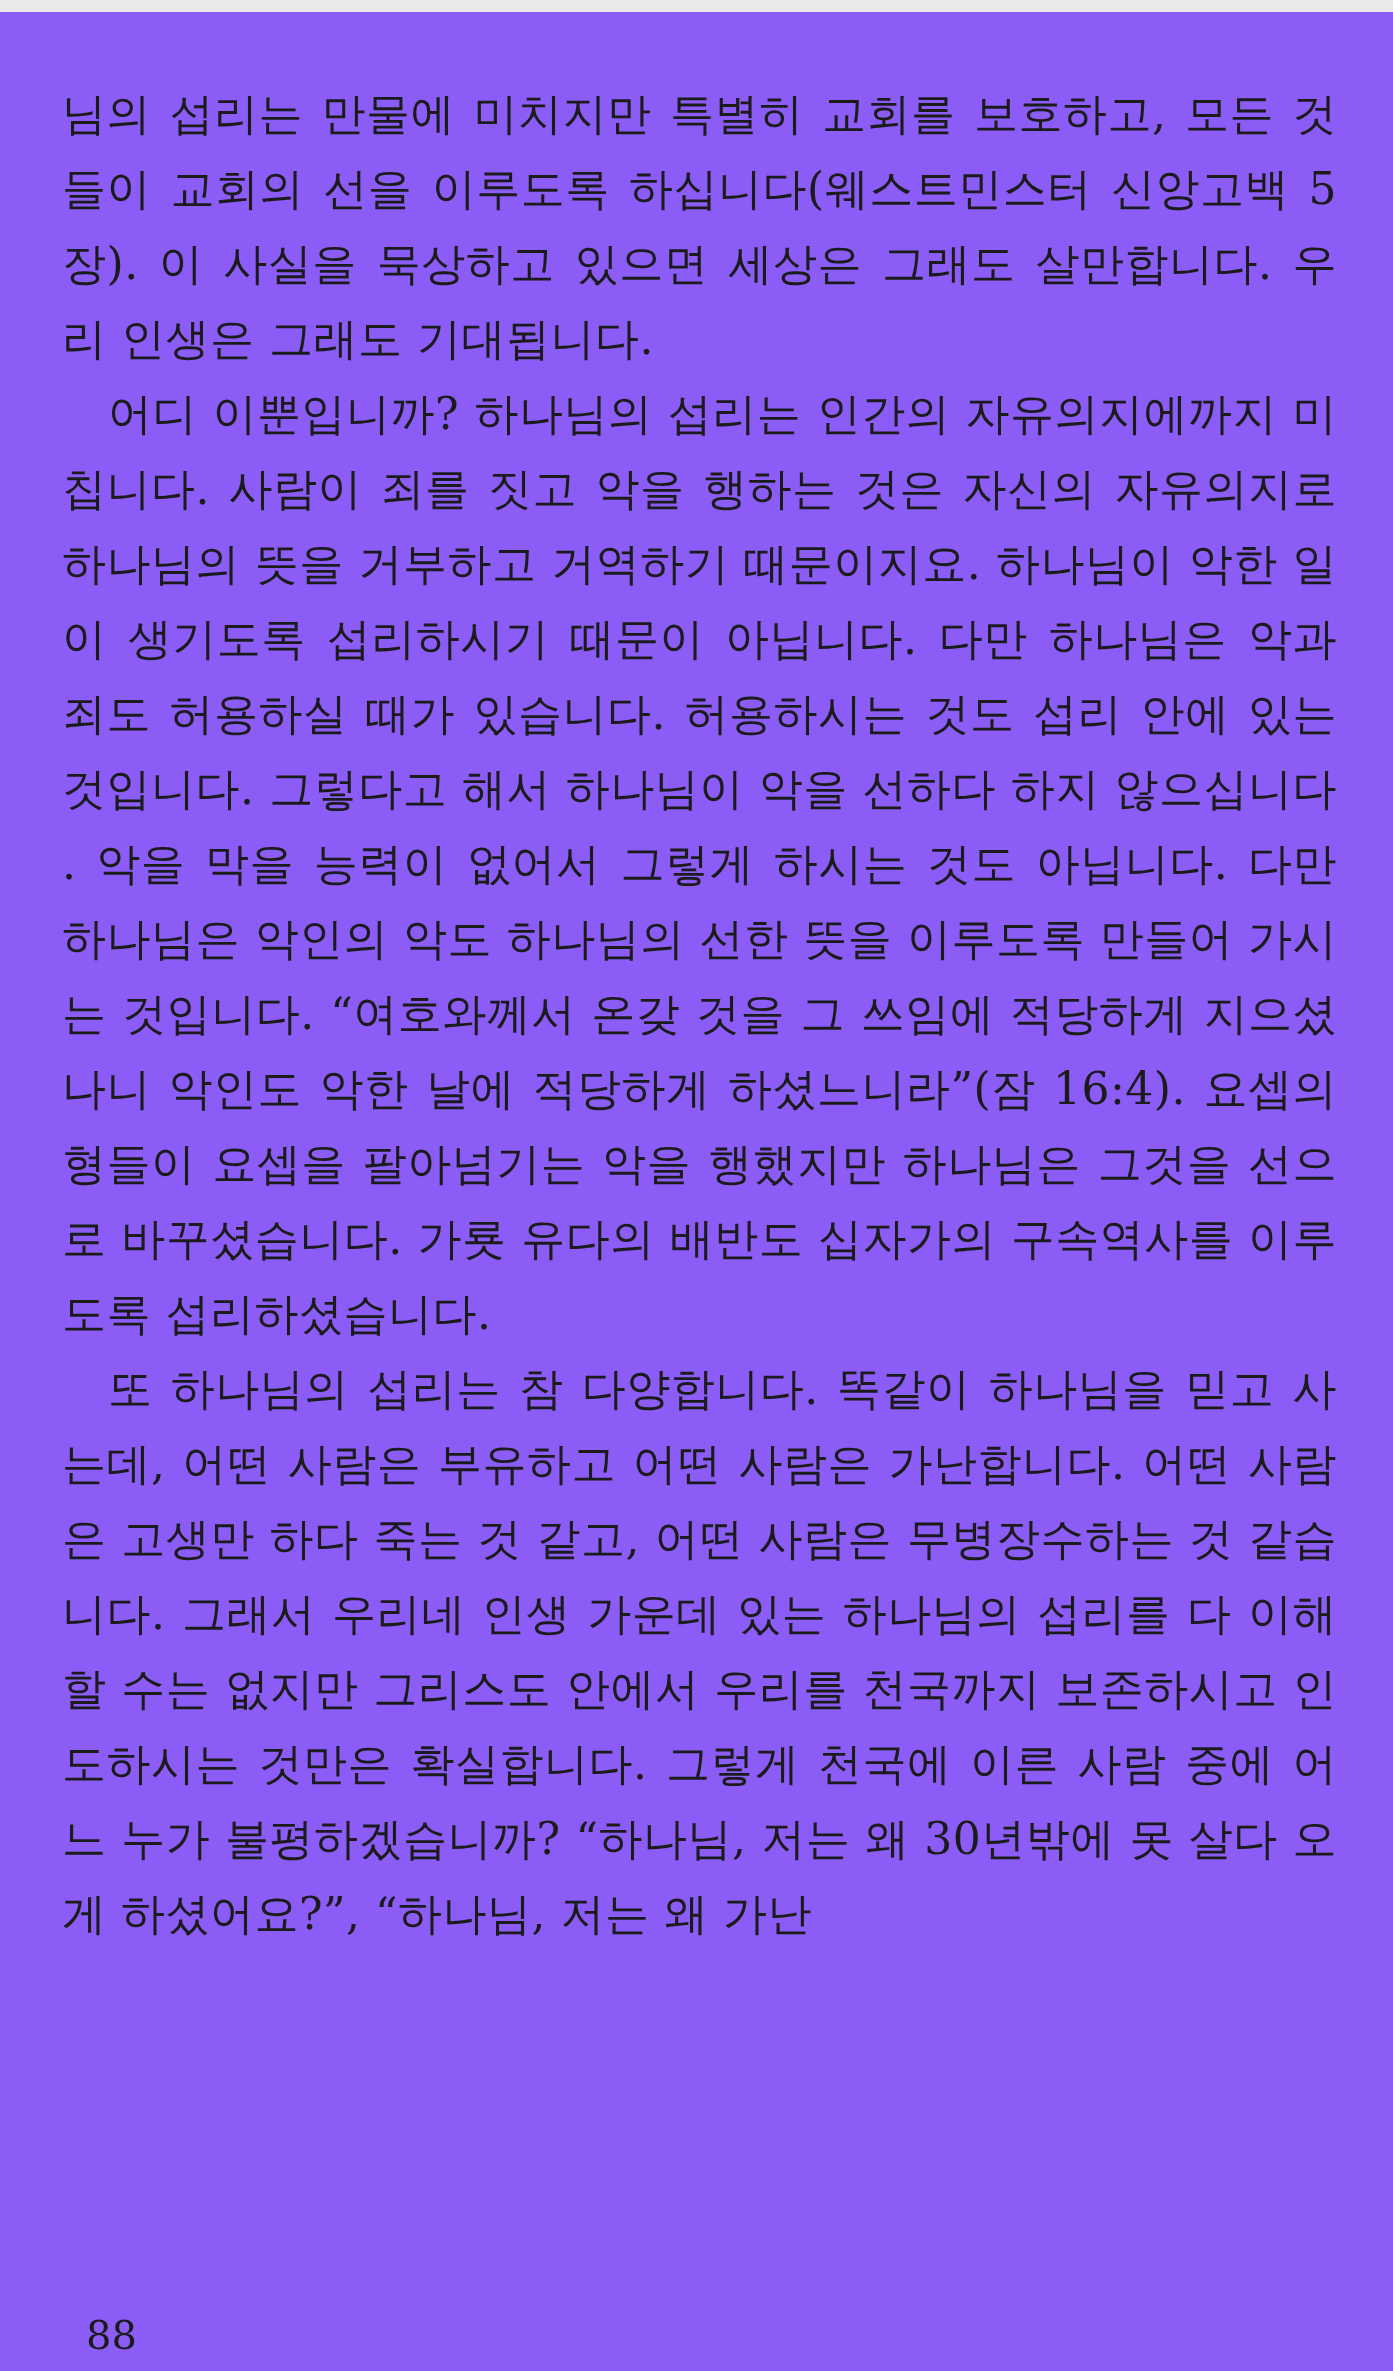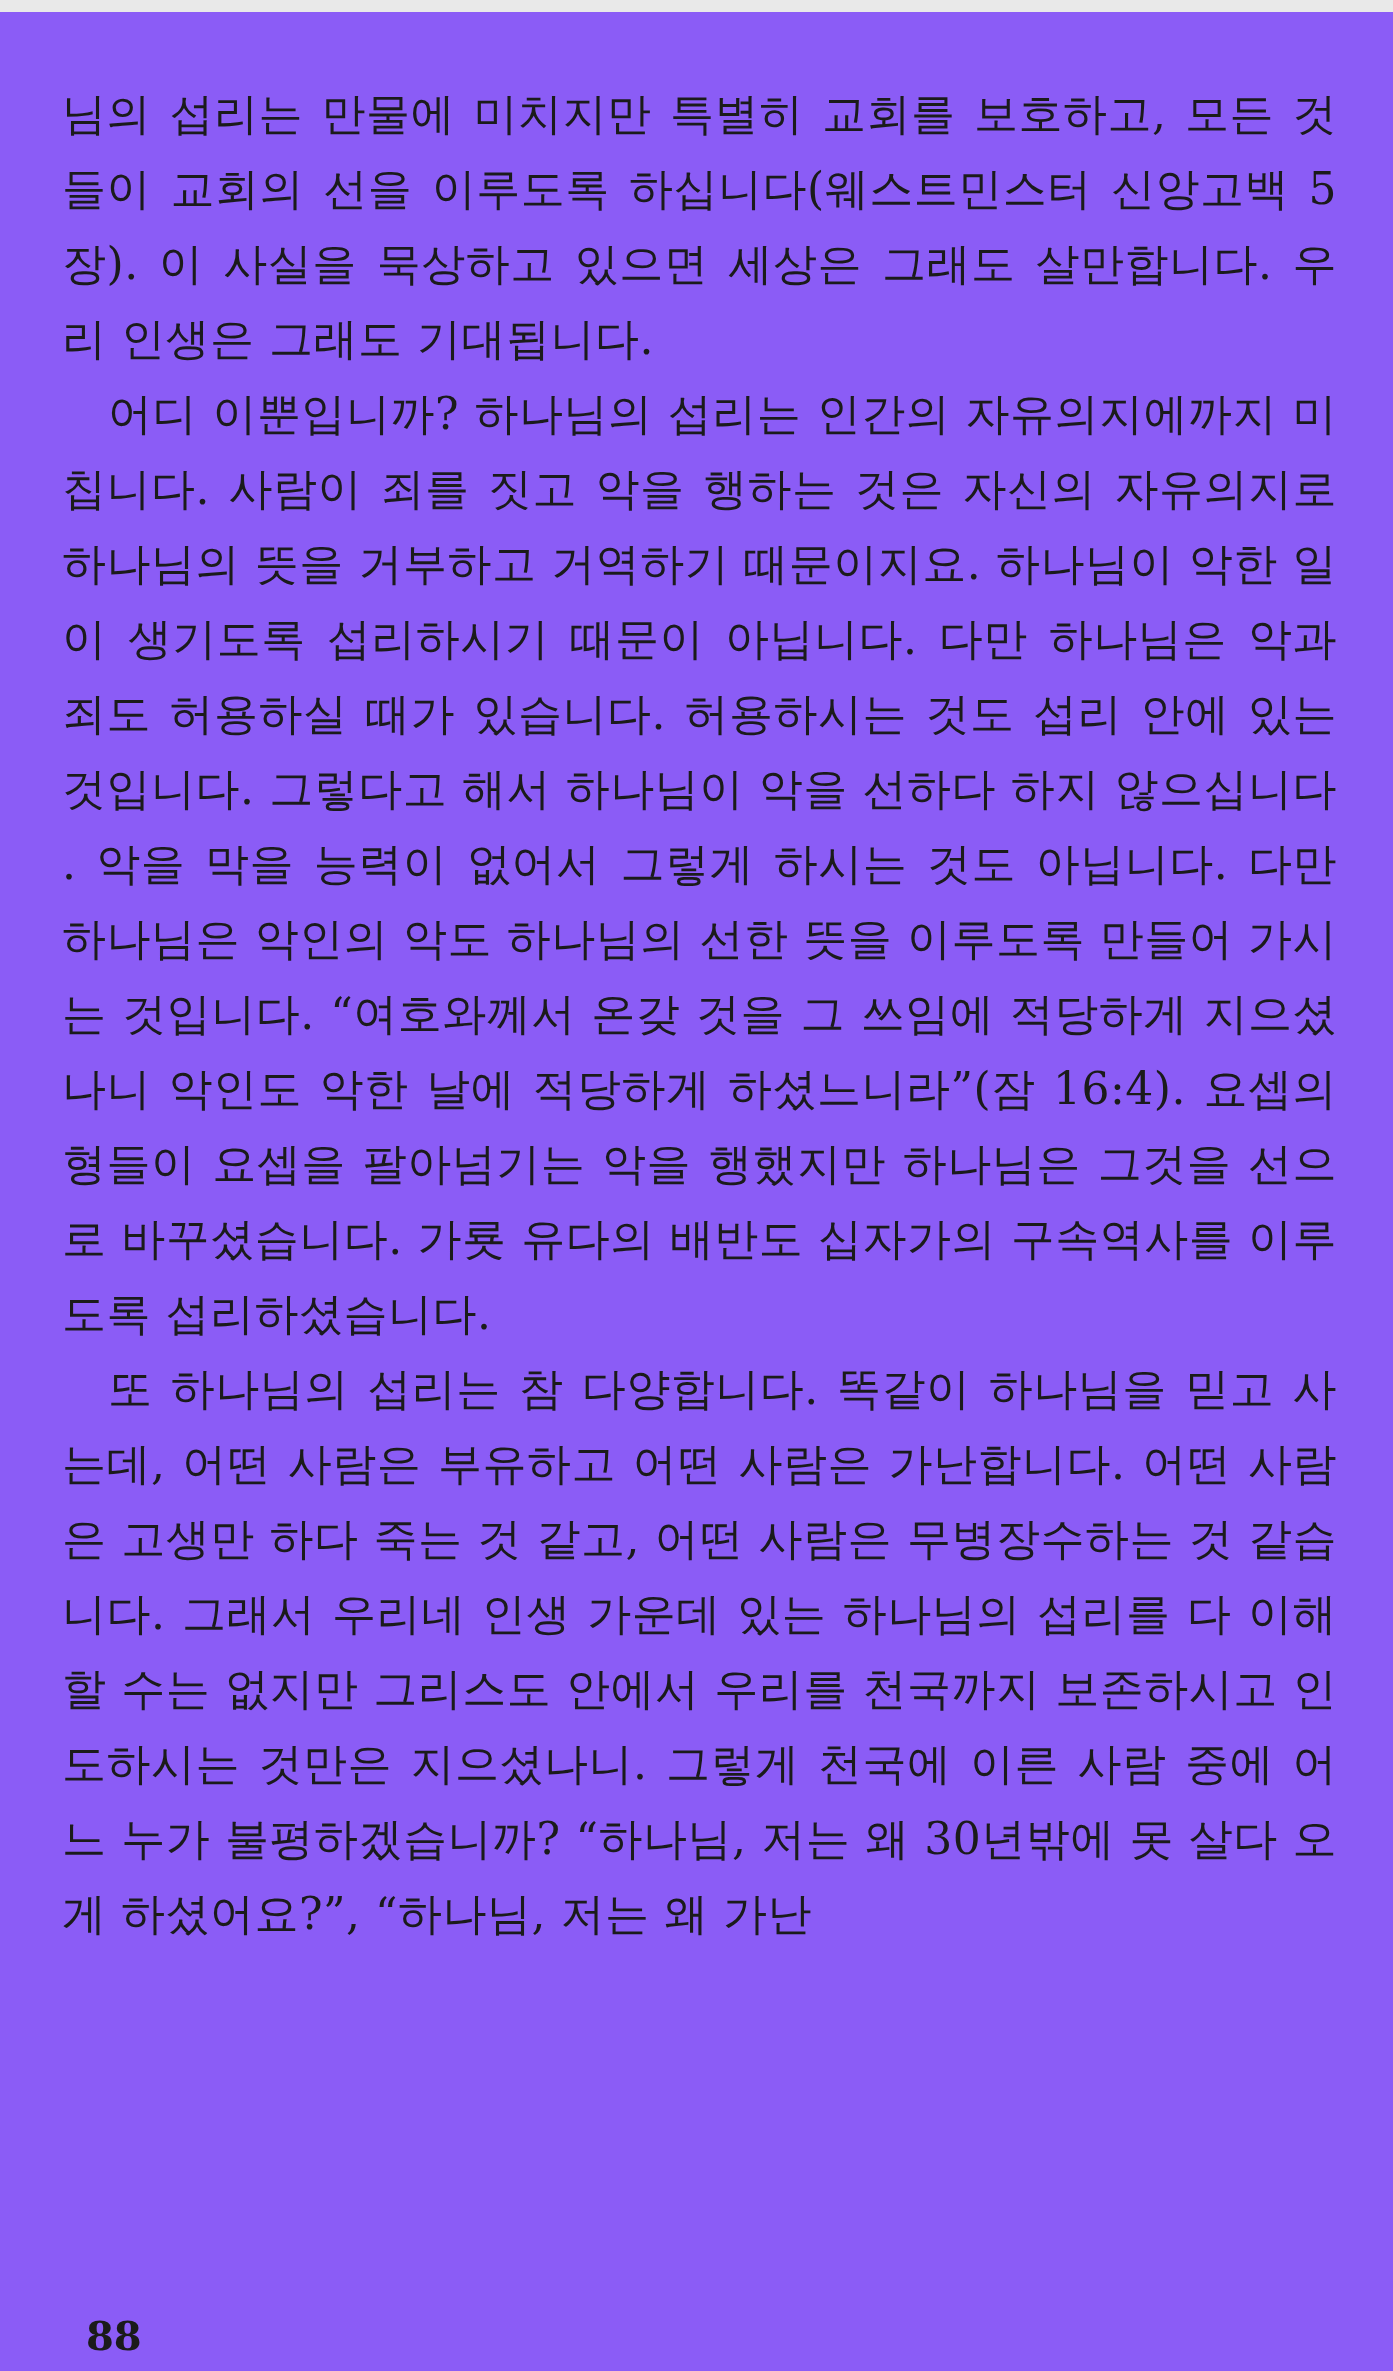--- a/index.html
+++ b/index.html
@@ -34,27 +34,27 @@
     line-break: anywhere;
   }
   p.para.indent {
     text-indent: 46px;
   }
   .page-number {
     position: absolute;
     left: 86px;
     top: 2300px;
     font-size: 40px;
-    font-weight: bold;
+    font-weight: normal;
     color: #1b1b1b;
   }
 </style>
 </head>
 <body>
 
 <div class="book-page">
   <div class="text-block" id="text-block">
       <p class="para">님의 섭리는 만물에 미치지만 특별히 교회를 보호하고, 모든 것들이 교회의 선을 이루도록 하십니다(웨스트민스터 신앙고백 5장). 이 사실을 묵상하고 있으면 세상은 그래도 살만합니다. 우리 인생은 그래도 기대됩니다.</p>
       <p class="para indent">어디 이뿐입니까? 하나님의 섭리는 인간의 자유의지에까지 미칩니다. 사람이 죄를 짓고 악을 행하는 것은 자신의 자유의지로 하나님의 뜻을 거부하고 거역하기 때문이지요. 하나님이 악한 일이 생기도록 섭리하시기 때문이 아닙니다. 다만 하나님은 악과 죄도 허용하실 때가 있습니다. 허용하시는 것도 섭리 안에 있는 것입니다. 그렇다고 해서 하나님이 악을 선하다 하지 않으십니다. 악을 막을 능력이 없어서 그렇게 하시는 것도 아닙니다. 다만 하나님은 악인의 악도 하나님의 선한 뜻을 이루도록 만들어 가시는 것입니다. “여호와께서 온갖 것을 그 쓰임에 적당하게 지으셨나니 악인도 악한 날에 적당하게 하셨느니라”(잠 16:4). 요셉의 형들이 요셉을 팔아넘기는 악을 행했지만 하나님은 그것을 선으로 바꾸셨습니다. 가룟 유다의 배반도 십자가의 구속역사를 이루도록 섭리하셨습니다.</p>
-      <p class="para indent">또 하나님의 섭리는 참 다양합니다. 똑같이 하나님을 믿고 사는데, 어떤 사람은 부유하고 어떤 사람은 가난합니다. 어떤 사람은 고생만 하다 죽는 것 같고, 어떤 사람은 무병장수하는 것 같습니다. 그래서 우리네 인생 가운데 있는 하나님의 섭리를 다 이해할 수는 없지만 그리스도 안에서 우리를 천국까지 보존하시고 인도하시는 것만은 지으셨나니. 그렇게 천국에 이른 사람 중에 어느 누가 불평하겠습니까? “하나님, 저는 왜 30년밖에 못 살다 오게 하셨어요?”, “하나님, 저는 왜 가난</p>
+      <p class="para indent">또 하나님의 섭리는 참 다양합니다. 똑같이 하나님을 믿고 사는데, 어떤 사람은 부유하고 어떤 사람은 가난합니다. 어떤 사람은 고생만 하다 죽는 것 같고, 어떤 사람은 무병장수하는 것 같습니다. 그래서 우리네 인생 가운데 있는 하나님의 섭리를 다 이해할 수는 없지만 그리스도 안에서 우리를 천국까지 보존하시고 인도하시는 것만은 확실합니다. 그렇게 천국에 이른 사람 중에 어느 누가 불평하겠습니까? “하나님, 저는 왜 30년밖에 못 살다 오게 하셨어요?”, “하나님, 저는 왜 가난</p>
     </div>
   <span class="page-number">88</span>
 </div>
 
 </body></html>

